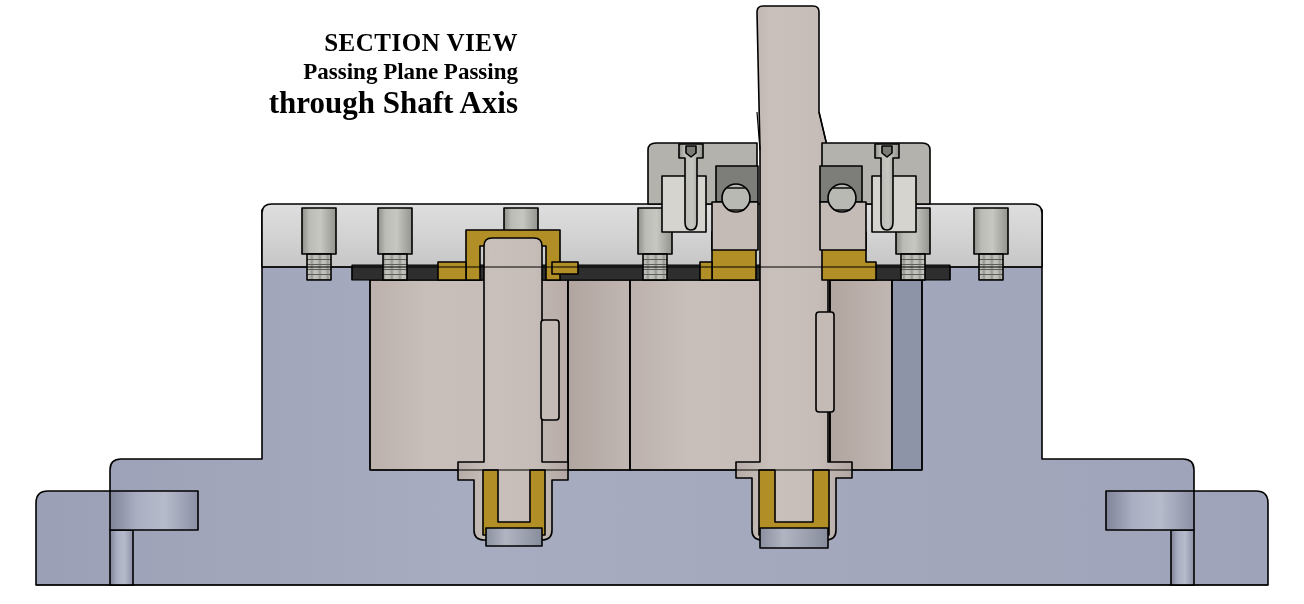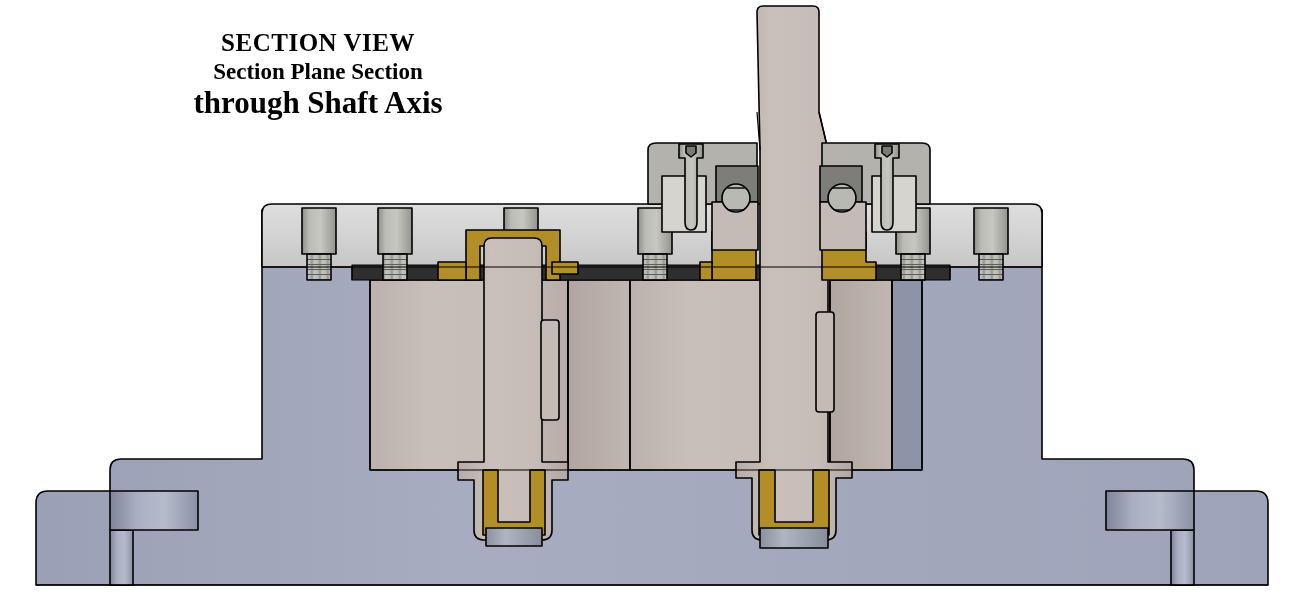--- a/index.html
+++ b/index.html
@@ -1,20 +1,20 @@
 <!DOCTYPE html>
 <html><head>
 <meta charset="utf-8">
 <style>
   html,body{margin:0;padding:0;background:#ffffff;}
   body{width:1304px;height:604px;overflow:hidden;
        font-family:"Liberation Serif", serif;}
   #stage{position:relative;width:1304px;height:604px;background:#fff;}
   #drawing{position:absolute;left:0;top:0;width:1304px;height:604px;display:block;}
-  #title-block{position:absolute;left:118px;top:28px;width:400px;text-align:center;
+  #title-block{position:absolute;left:118px;top:28px;width:400px;text-align:right;
                pointer-events:none;}
   #title-block .tline{font-family:"Liberation Serif", serif;font-weight:bold;
                color:#000;line-height:1.18;white-space:nowrap;}
   #title-block .t1{font-size:25px;letter-spacing:.5px;}
   #title-block .t2{font-size:23px;}
   #title-block .t3{font-size:31px;}
 </style>
 </head>
 <body>
 
@@ -251,17 +251,17 @@
         <line x1="370" y1="280" x2="370" y2="470"></line>
         <line x1="922" y1="280" x2="922" y2="470"></line>
         <line x1="36" y1="585" x2="1268" y2="585"></line>
       </g>
 
     </g>
   </svg>
 
   <div id="title-block">
     <div class="tline t1">SECTION VIEW</div>
-    <div class="tline t2">Section Plane Section</div>
+    <div class="tline t2">Passing Plane Passing</div>
     <div class="tline t3">through Shaft Axis</div>
   </div>
 
 </div>
 
 </body></html>

